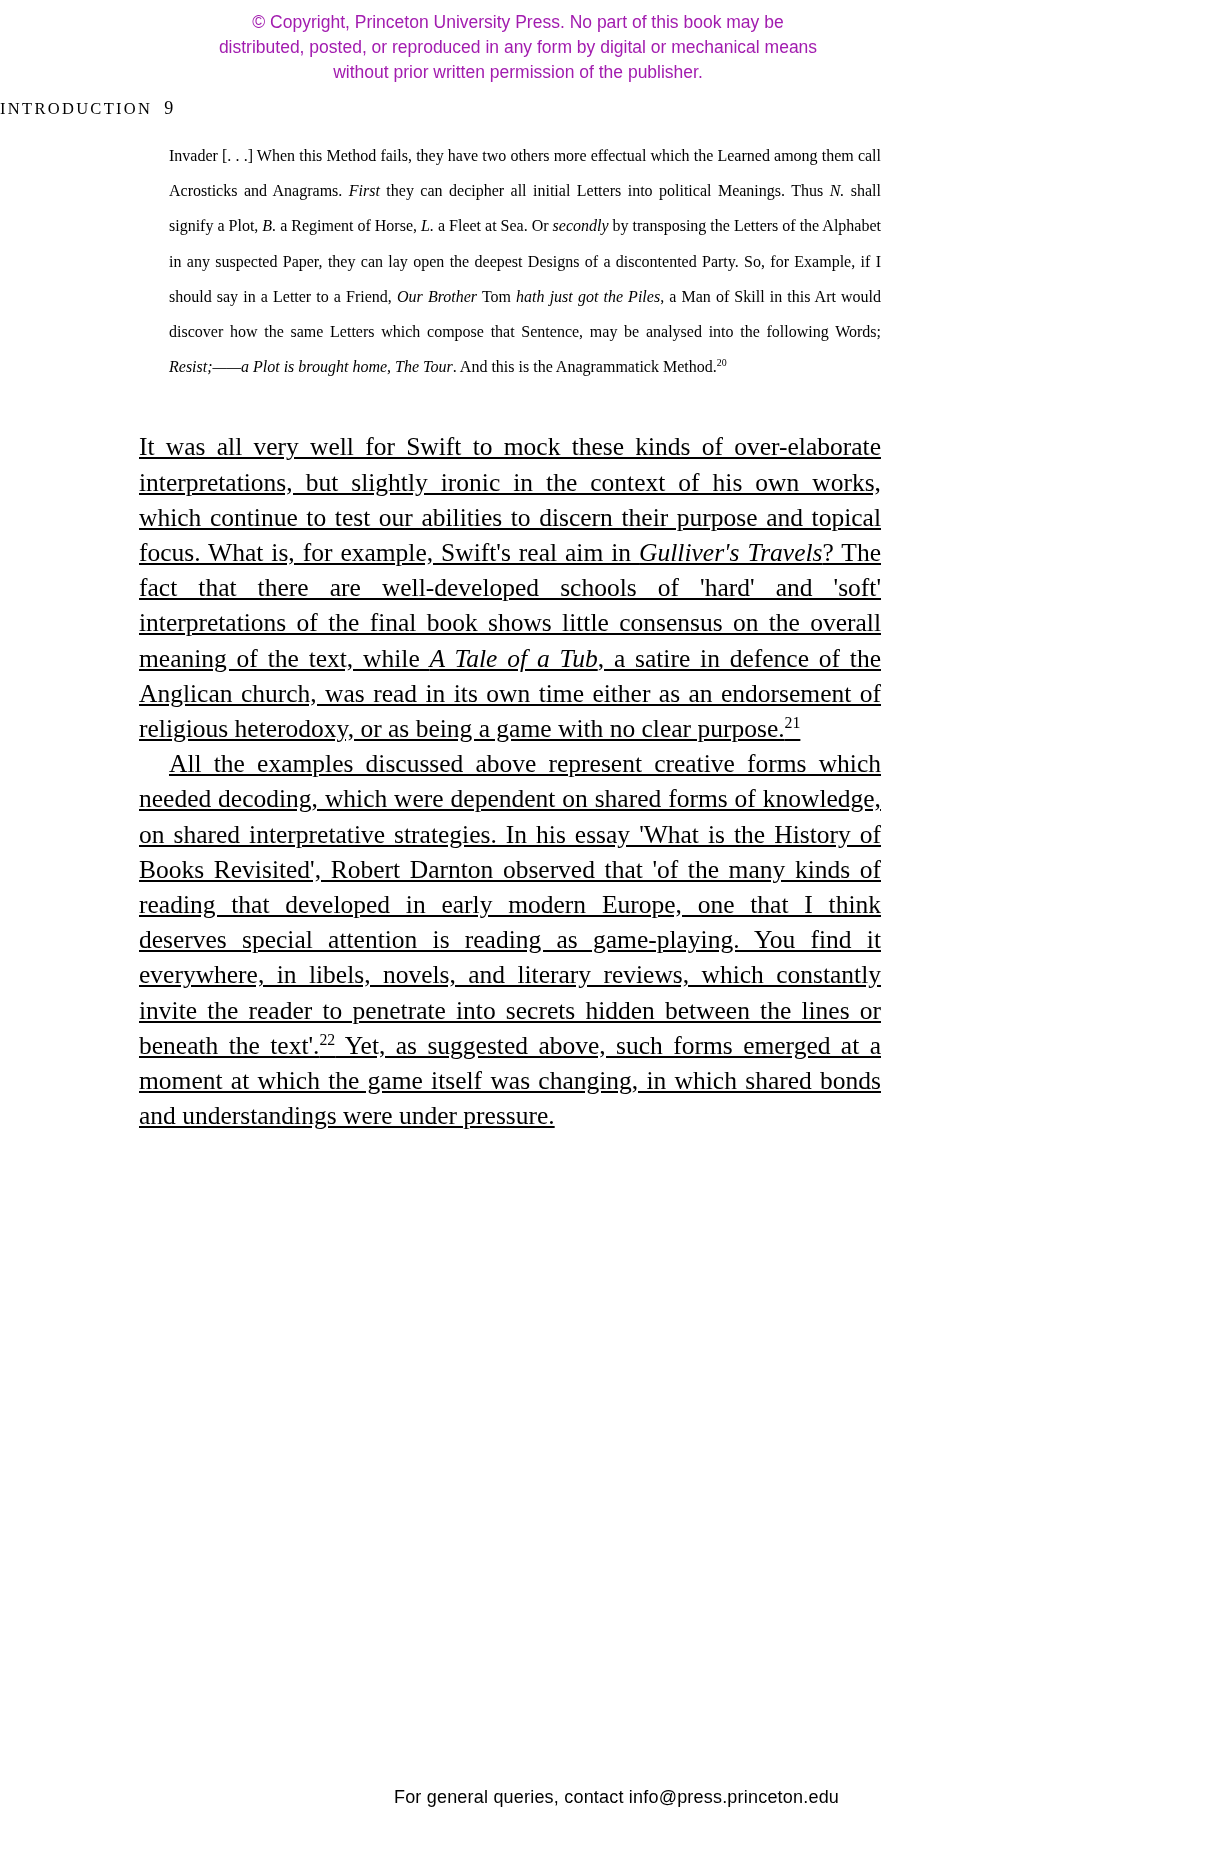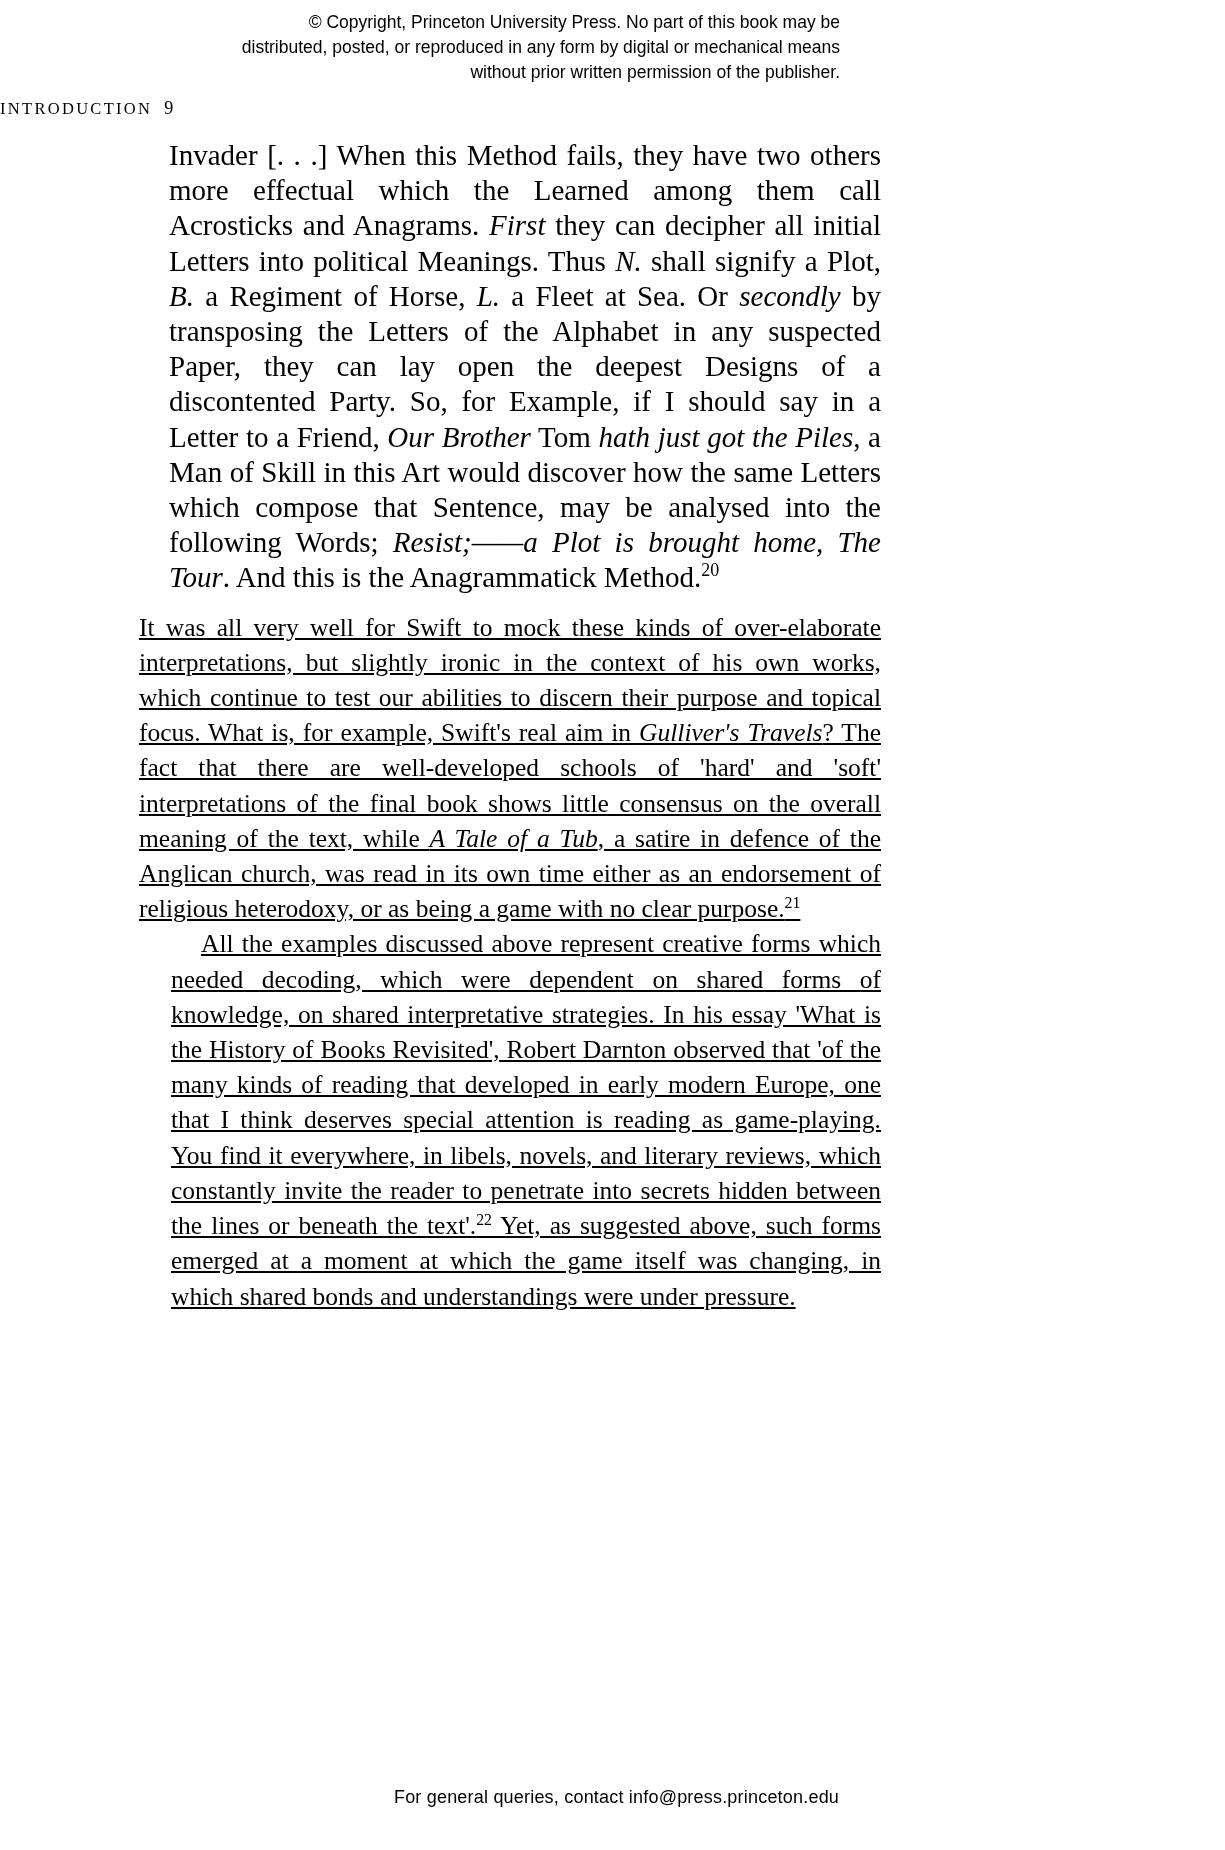--- a/index.html
+++ b/index.html
@@ -17,27 +17,27 @@
   }
   .page {
     position: relative;
     width: 1225px;
     height: 1850px;
     box-sizing: border-box;
   }
   .copyright-notice {
     position: absolute;
     top: 10px;
-    left: 220px;
+    left: 208px;
     width: 620px;
     font-family: "Liberation Sans", sans-serif;
     font-size: 17.5px;
     line-height: 1.42;
-    color: #000000;
-    text-align: right;
+    color: #a21caf;
+    text-align: center;
   }
   .running-head {
     position: absolute;
     top: 98px;
     left: 0;
     width: 1225px;
     font-family: "Liberation Serif", serif;
     font-size: 16.5px;
     letter-spacing: 2.3px;
     color: #000;
@@ -57,28 +57,27 @@
     font-size: 25.5px;
     line-height: 35.2px;
     text-align: justify;
     margin: 0;
     hyphens: manual;
     text-decoration: underline;
   }
   .extract {
     margin-left: 30px;
     width: 712px;
-    font-size: 29px;
+    font-size: 16px;
     line-height: 35.2px;
     text-align: justify;
-    margin-bottom: 14px;
+    margin-bottom: 45px;
   }
   .para.indent {
     text-indent: 30px;
-    margin-left: 32px;
   }
   .para + .para {
     margin-top: 0;
   }
   i {
     font-style: italic;
   }
   sup {
     font-size: 0.62em;
     vertical-align: super;

